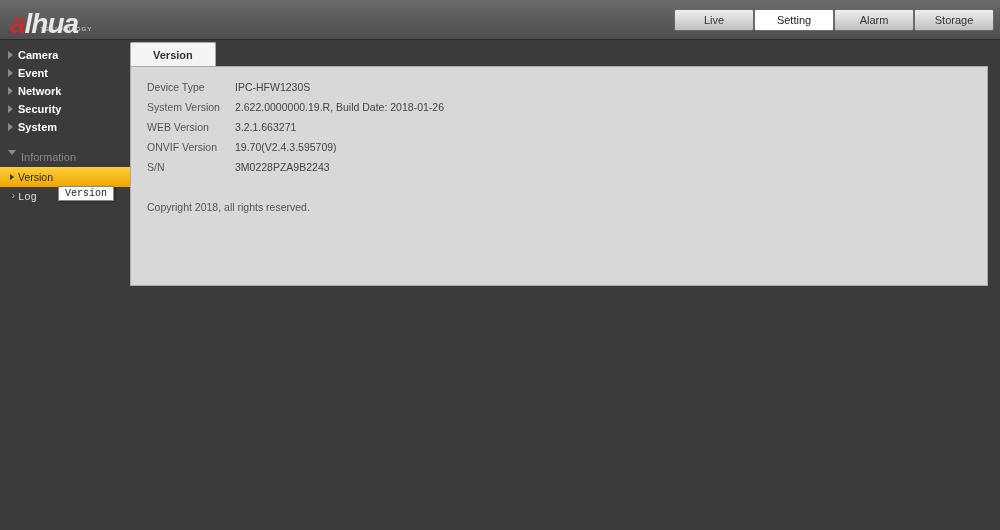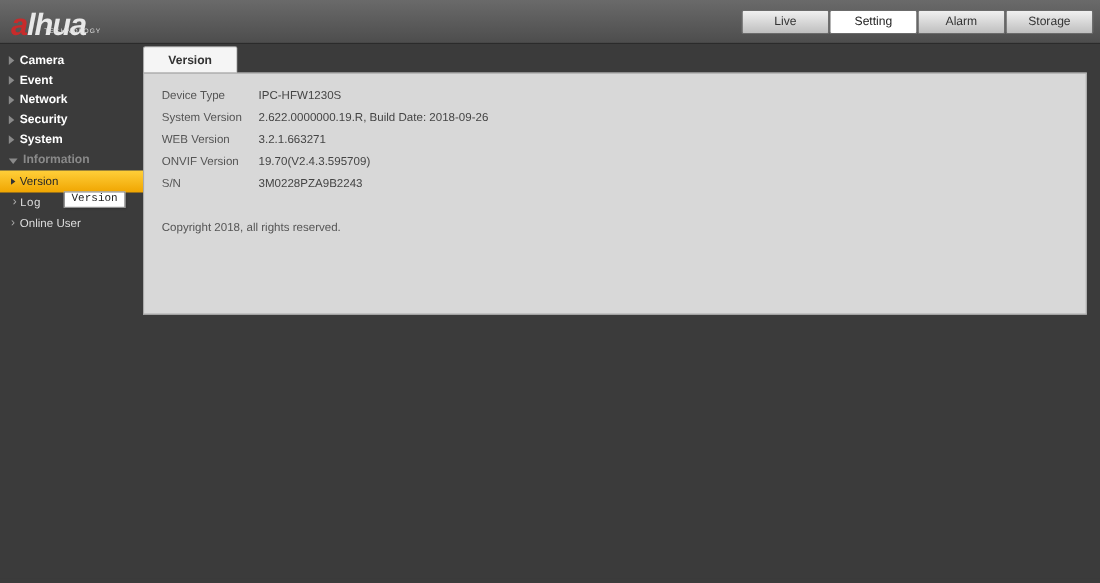--- a/index.html
+++ b/index.html
@@ -60,21 +60,21 @@
     margin-right: 5px;
   }
   .side-cat.expanded .arrow {
     border-left: 4px solid transparent;
     border-right: 4px solid transparent;
     border-top: 5px solid #8a8a8a;
     border-bottom: none;
     margin-top: 2px;
   }
   .side-cat-label { font-weight: bold; }
-  .side-cat.expanded .side-cat-label { color: #8a8a8a; font-weight: bold; }
+  .side-cat.expanded .side-cat-label { color: #8a8a8a; font-weight: normal; margin-top: 12px; }
   .side-sub {
     display: flex; align-items: center;
     font-size: 10.5px;
     color: #ddd;
     cursor: pointer;
     position: relative;
   }
   .side-sub.selected {
     background: linear-gradient(to bottom, #ffcf3a, #f0a500);
     color: #272727;
@@ -188,38 +188,35 @@
       <span class="arrow"></span>
       <span class="side-cat-label">Information</span>
     </div>
     <div class="side-sub selected">
       <span>Version</span>
     </div>
     <div class="side-sub normal" style="position:relative;font-family:Liberation Mono, monospace;">
       <span>Log</span>
       <span class="tooltip">Version</span>
     </div>
-    <div class="side-sub normal">
-      <span>Online User</span>
-    </div>
   </div>
 
   <div class="content">
     <div class="tabbar">
       <div class="tab">Version</div>
     </div>
     <div class="panel">
       <div class="info-table">
         <div class="info-row">
           <span class="info-label">Device Type</span>
           <span class="info-value">IPC-HFW1230S</span>
         </div>
         <div class="info-row">
           <span class="info-label">System Version</span>
-          <span class="info-value">2.622.0000000.19.R, Build Date: 2018-09-26</span>
+          <span class="info-value">2.622.0000000.19.R, Build Date: 2018-01-26</span>
         </div>
         <div class="info-row">
           <span class="info-label">WEB Version</span>
           <span class="info-value">3.2.1.663271</span>
         </div>
         <div class="info-row">
           <span class="info-label">ONVIF Version</span>
           <span class="info-value">19.70(V2.4.3.595709)</span>
         </div>
         <div class="info-row">

